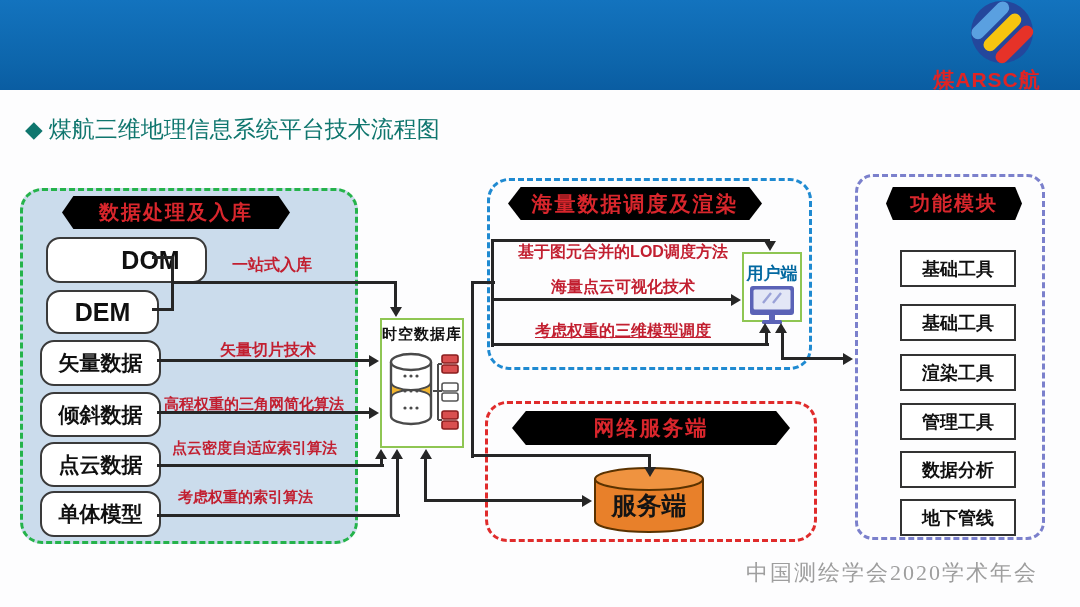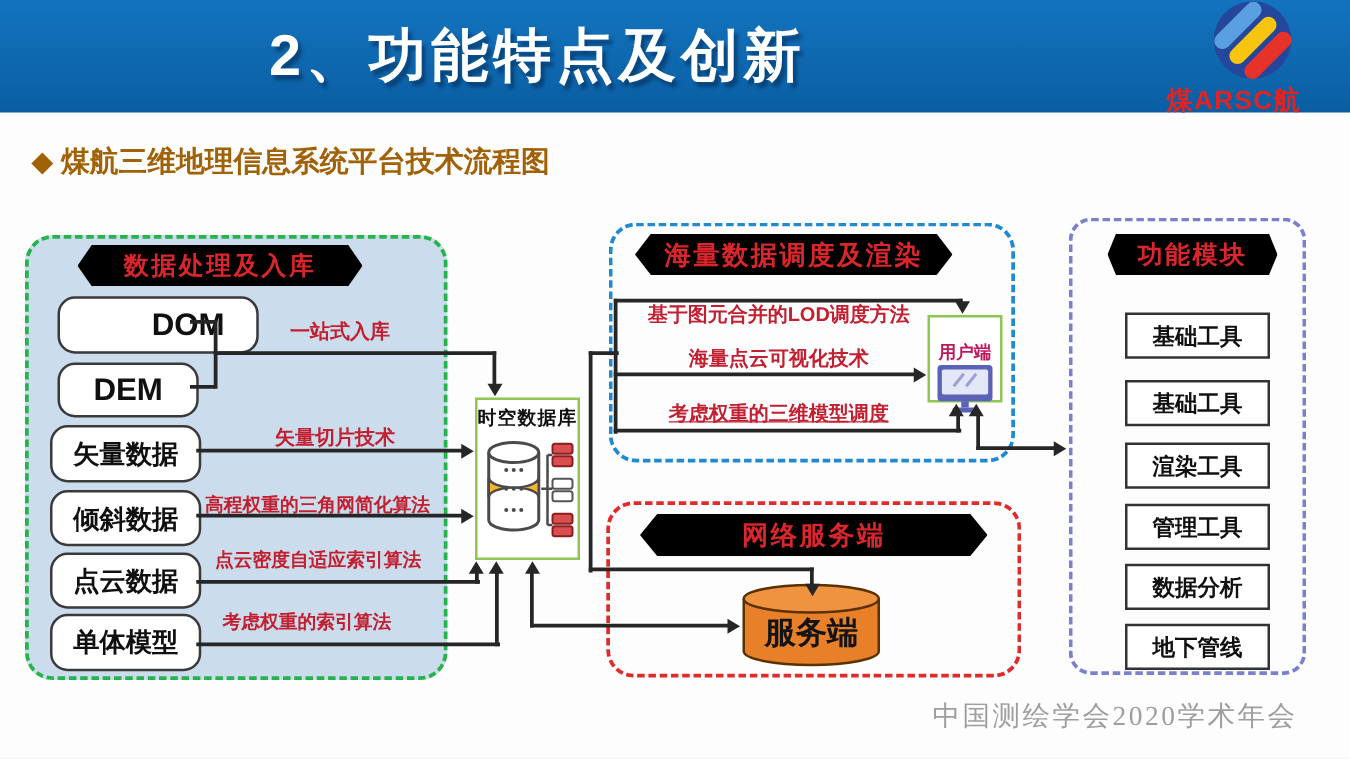--- a/index.html
+++ b/index.html
@@ -8,21 +8,21 @@
   .abs{position:absolute;}
   
   .hdr{position:absolute;left:0;top:0;width:1080px;height:90px;
        background:linear-gradient(180deg,#1373be 0%,#0d65ab 70%,#0a5da2 100%);}
   .hdr-title{position:absolute;left:0;top:14px;width:860px;text-align:center;color:#fff;
        font-size:46px;font-weight:bold;letter-spacing:4px;text-shadow:3px 4px 3px rgba(0,25,60,.45);}
   .logo{position:absolute;right:8px;top:0;width:170px;height:96px;text-align:center;}
   .logo-text{position:absolute;left:0;top:66px;width:170px;color:#e02424;font-size:21px;
        font-weight:bold;letter-spacing:1px;}
   
-  .subtitle{position:absolute;left:25px;top:114px;color:#a16207;font-size:23px;font-weight:bold;}
+  .subtitle{position:absolute;left:25px;top:114px;color:#0f766e;font-size:23px;font-weight:normal;}
   .subtitle .bullet{margin-right:6px;}
   
   .panel{position:absolute;border-radius:22px;box-sizing:border-box;}
   .p-left{left:20px;top:188px;width:338px;height:356px;background:#cbdcec;border:3.5px dashed #25b34b;}
   .p-disp{left:487px;top:178px;width:325px;height:192px;border:3.5px dashed #1f8ad1;}
   .p-net{left:485px;top:401px;width:332px;height:141px;border:3.5px dashed #e02b2b;}
   .p-mod{left:855px;top:174px;width:190px;height:366px;border:3.5px dashed #7b80cc;border-radius:18px;}
   
   .banner{position:absolute;background:#000000;clip-path:polygon(5% 0,95% 0,100% 50%,95% 100%,5% 100%,0 50%);
        display:flex;align-items:center;justify-content:center;color:#d8262c;font-weight:bold;
@@ -34,39 +34,38 @@
        display:flex;align-items:center;justify-content:center;font-weight:bold;color:#101010;font-size:18px;}
   
   .rlabel{position:absolute;color:#c21f30;font-weight:bold;font-size:15px;white-space:nowrap;}
   .dtext{position:absolute;color:#c21f30;font-weight:bold;font-size:16px;white-space:nowrap;text-align:center;}
   
   .dbbox{position:absolute;left:380px;top:318px;width:84px;height:130px;background:#fff;
        border:2.5px solid #8fc653;box-sizing:border-box;text-align:center;font-family:Liberation Serif, serif;}
   .dbbox .ttl{font-size:15px;font-weight:bold;color:#111;margin-top:5px;letter-spacing:1px;}
   .client{position:absolute;left:742px;top:252px;width:60px;height:70px;background:#fff;
        border:2px solid #8fc653;box-sizing:border-box;text-align:center;}
-  .client .ttl{font-size:14px;font-weight:bold;color:#be185d;margin-top:19px;}
+  .client .ttl{font-size:17px;font-weight:bold;color:#0369a1;margin-top:8px;}
   
   .hl{position:absolute;height:3px;background:#262626;}
   .vl{position:absolute;width:3px;background:#262626;}
   .ar{position:absolute;width:0;height:0;}
   .ar.r{border-top:6px solid transparent;border-bottom:6px solid transparent;border-left:10px solid #262626;}
   .ar.d{border-left:6px solid transparent;border-right:6px solid transparent;border-top:10px solid #262626;}
   .ar.u{border-left:6px solid transparent;border-right:6px solid transparent;border-bottom:10px solid #262626;}
   
   .footer{position:absolute;right:42px;top:558px;color:#9e9e9e;font-size:22px;
        font-family:"Liberation Serif","DejaVu Serif",serif;letter-spacing:2px;}
 </style>
 </head>
 <body>
 
 <div class="slide">
 
   <div class="hdr">
-    <div class="hdr-title">2、功能特点及创新</div>
     <div class="logo">
       <svg width="170" height="64" viewBox="0 0 170 64">
         <circle cx="100" cy="32" r="31" fill="#24479c"></circle>
         <g transform="rotate(45 100 32)">
           <rect x="77" y="8" width="13" height="48" rx="6.5" fill="#5aa0e0"></rect>
           <rect x="94" y="8" width="13" height="48" rx="6.5" fill="#f7c50f"></rect>
           <rect x="111" y="8" width="13" height="48" rx="6.5" fill="#e63228"></rect>
         </g>
       </svg>
       <div class="logo-text">煤ARSC航</div>

